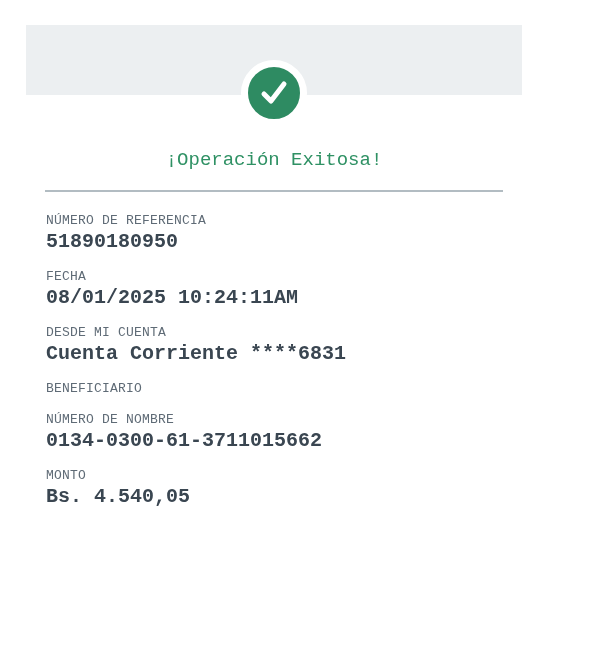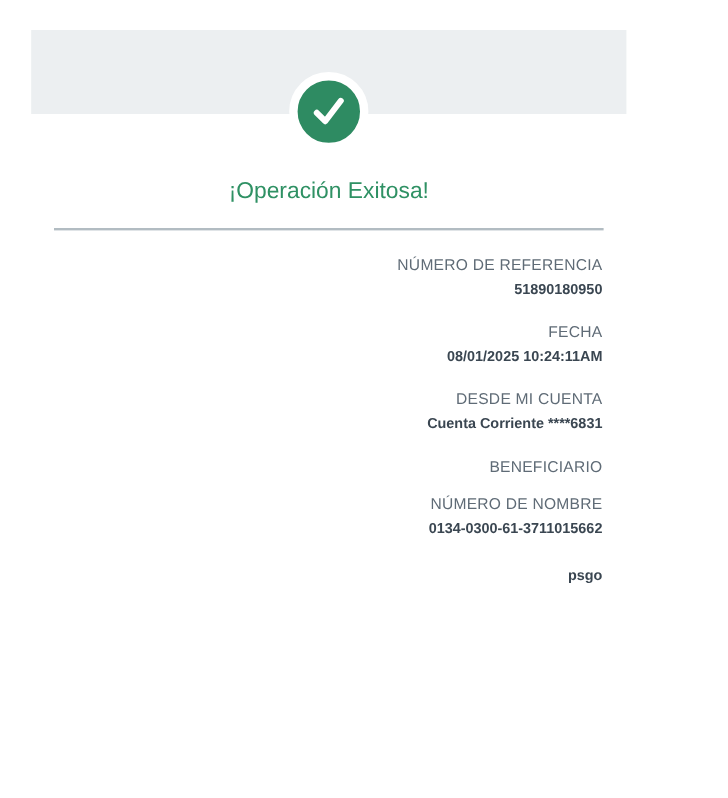--- a/index.html
+++ b/index.html
@@ -7,20 +7,21 @@
     padding: 0;
     background: #ffffff;
     font-family: "Liberation Sans", sans-serif;
   }
   .page {
     position: relative;
     width: 607px;
     height: 665px;
     background: #ffffff;
     overflow: hidden;
+    font-family: Liberation Mono, monospace;
   }
   .card {
     position: absolute;
     left: 26px;
     top: 25px;
     width: 496px;
   }
   .header-band {
     width: 496px;
     height: 70px;
@@ -59,30 +60,29 @@
     margin: 20px 19px 0 19px;
     height: 0;
     border: none;
     border-top: 2px solid #b2bcc2;
   }
   .details {
     padding: 20px 20px 0 20px;
   }
   .detail-row {
     margin-bottom: 14px;
-    text-align: right;
   }
   .detail-label {
     font-size: 13px;
     line-height: 17px;
     color: #5f6b76;
     letter-spacing: 0.2px;
   }
   .detail-value {
-    font-size: 12px;
+    font-size: 20px;
     line-height: 25px;
     font-weight: 700;
     color: #3a4651;
     white-space: nowrap;
   }
 </style>
 </head>
 <body>
 
 <div class="page">
@@ -122,20 +122,23 @@
 
       <div class="detail-row">
         <div class="detail-label">BENEFICIARIO</div>
       </div>
 
       <div class="detail-row">
         <div class="detail-label">NÚMERO DE NOMBRE</div>
         <div class="detail-value">0134-0300-61-3711015662</div>
       </div>
 
+      <div class="detail-row">
+        <div class="detail-label">MONTO</div>
+        <div class="detail-value">Bs. 4.540,05</div>
+      </div>
 
       <div class="detail-row">
-        <div class="detail-value">psgo</div>
       </div>
 
     </div>
   </div>
 </div>
 
 </body></html>

